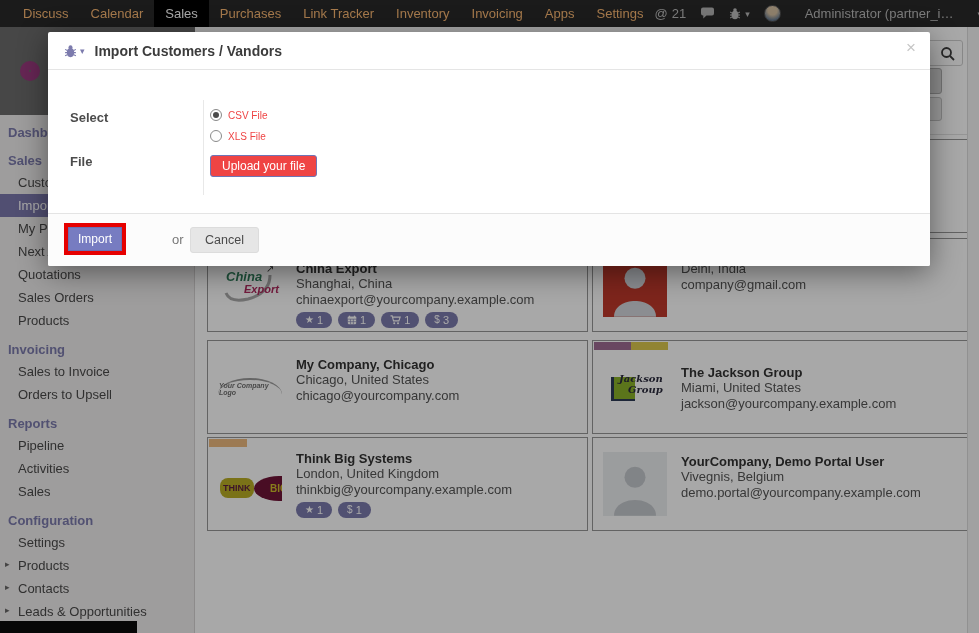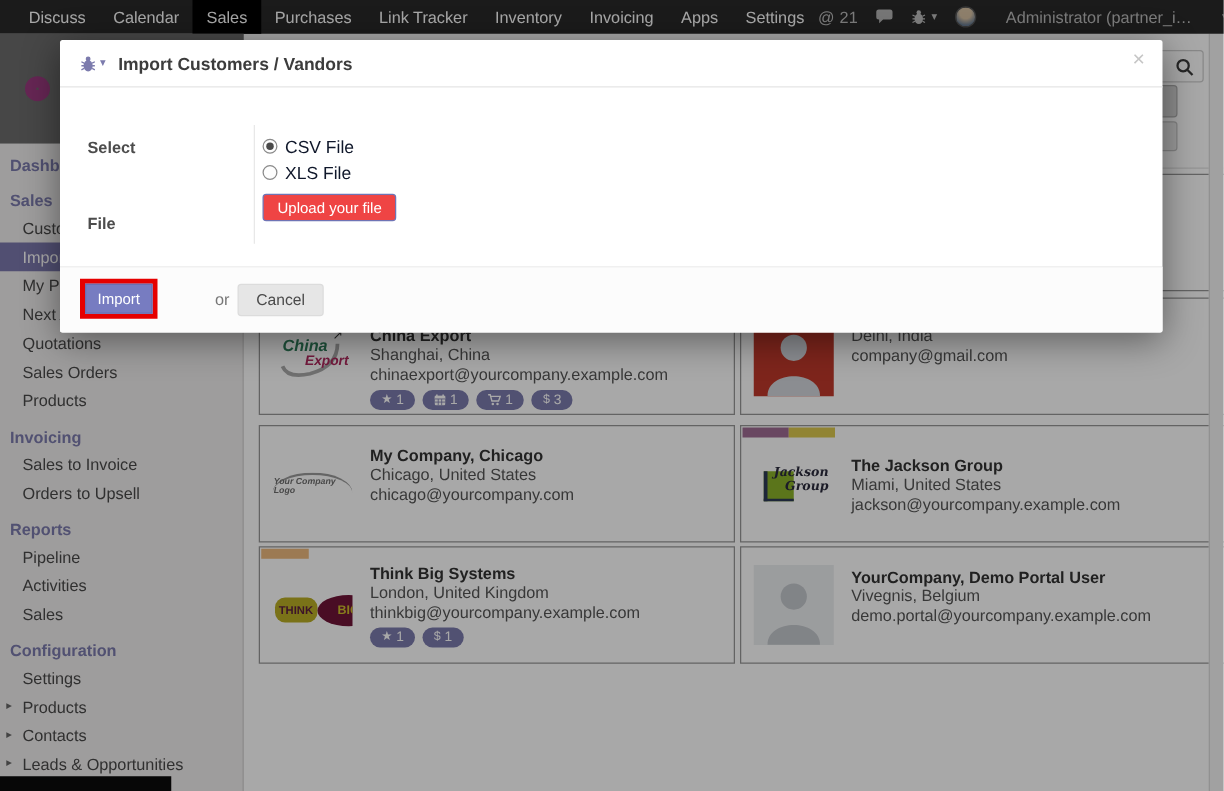--- a/index.html
+++ b/index.html
@@ -3,21 +3,21 @@
 <meta charset="utf-8">
 <style>
   * { margin:0; padding:0; box-sizing:border-box; }
   html,body { width:979px; height:633px; overflow:hidden; }
   body { font-family:"Liberation Sans","DejaVu Sans",sans-serif; background:#fff; position:relative; }
   #stage { position:absolute; inset:0; width:979px; height:633px; overflow:hidden; }
 
   
   #navbar { position:absolute; left:0; top:0; width:979px; height:27px; background:#2a2a2a; display:flex; align-items:center; z-index:1; }
   #nav-left { display:flex; height:27px; margin-left:12px; }
-  .nav-item { color:#ffffff; font-size:13px; line-height:27px; padding:0 11px; cursor:pointer; white-space:nowrap; }
+  .nav-item { color:#fdba74; font-size:13px; line-height:27px; padding:0 11px; cursor:pointer; white-space:nowrap; }
   .nav-item.active { background:#000; color:#fff; }
   #nav-right { margin-left:auto; display:flex; align-items:center; gap:14px; padding-right:10px; color:#bdbdbd; font-size:13px; }
   .nav-ic { display:inline-flex; align-items:center; gap:4px; }
   .caret { font-size:9px; color:#bdbdbd; }
   #nav-avatar { width:17px; height:17px; border-radius:50%; background:radial-gradient(circle at 50% 30%, #d9c3a5 35%, #6b7f96 75%); border:1px solid #555; }
   #nav-user { display:flex; align-items:center; gap:24px; white-space:nowrap; }
 
   
   #logo-panel { position:absolute; left:0; top:27px; width:195px; height:88px; background:#6c6c6c; z-index:1; }
   #logo-ring { position:absolute; left:20px; top:34px; width:20px; height:20px; border:9px solid #9c3a80; border-radius:50%; }
@@ -83,22 +83,22 @@
   #modal { position:absolute; left:48px; top:32px; width:882px; height:234px; background:#fff; z-index:20; border-radius:2px; box-shadow:0 6px 30px rgba(0,0,0,0.45); }
   #modal-header { position:relative; height:38px; border-bottom:1px solid #e5e5e5; display:flex; align-items:center; padding:0 16px; }
   #modal-title { font-size:14px; font-weight:bold; color:#3c3c3c; margin-left:10px; }
   #bug-group { display:flex; align-items:center; gap:3px; cursor:pointer; }
   #bug-group .caret { color:#7c7bad; }
   #modal-close { position:absolute; right:14px; top:7px; color:#c6c6c6; font-size:17px; line-height:17px; cursor:pointer; }
   #modal-body { position:relative; height:143px; }
   #body-sep { position:absolute; left:155px; top:30px; height:95px; width:1px; background:#e8e8e8; }
   .form-lbl { position:absolute; left:22px; font-size:13px; font-weight:bold; color:#4c4c4c; }
   #lbl-select { top:40px; }
-  #lbl-file { top:101px; }
-  .radio-row { position:absolute; left:162px; font-size:14px; color:#0f172a; display:flex; align-items:center; cursor:pointer; }
+  #lbl-file { top:84px; }
+  .radio-row { position:absolute; left:162px; font-size:10px; color:#ef4444; display:flex; align-items:center; cursor:pointer; }
   #radio-csv { top:39px; }
   #radio-xls { top:60px; }
   .radio { width:12px; height:12px; border:1px solid #8a8a8a; border-radius:50%; background:#fdfdfd; display:inline-block; margin-right:6px; }
   .radio.checked::after { content:""; display:block; width:6px; height:6px; border-radius:50%; background:#4a4a4a; margin:2px; }
   #upload-btn { position:absolute; left:162px; top:85px; background:#ef4444; border:1px solid #6f74b5; border-radius:3px; color:#fff; font-size:12px; padding:3px 11px; cursor:pointer; font-family:Liberation Sans, sans-serif; }
   #modal-footer { position:absolute; left:0; bottom:0; width:100%; height:53px; border-top:1px solid #e4e4e4; background:#fcfcfc; border-radius:0 0 2px 2px; }
   #red-frame { position:absolute; left:16px; top:9px; border:4px solid #e60000; }
   #import-btn { display:block; background:#777cc1; border:1px solid #6a6fb2; color:#fff; font-size:12px; padding:4px 9px; cursor:pointer; font-family:inherit; }
   #or-text { position:absolute; left:124px; top:18px; font-size:13px; color:#777; }
   #cancel-btn { position:absolute; left:142px; top:13px; background:#e6e6e6; border:1px solid #dcdcdc; border-radius:3px; color:#4a4a4a; font-size:12.5px; padding:5px 14px; cursor:pointer; font-family:inherit; }

